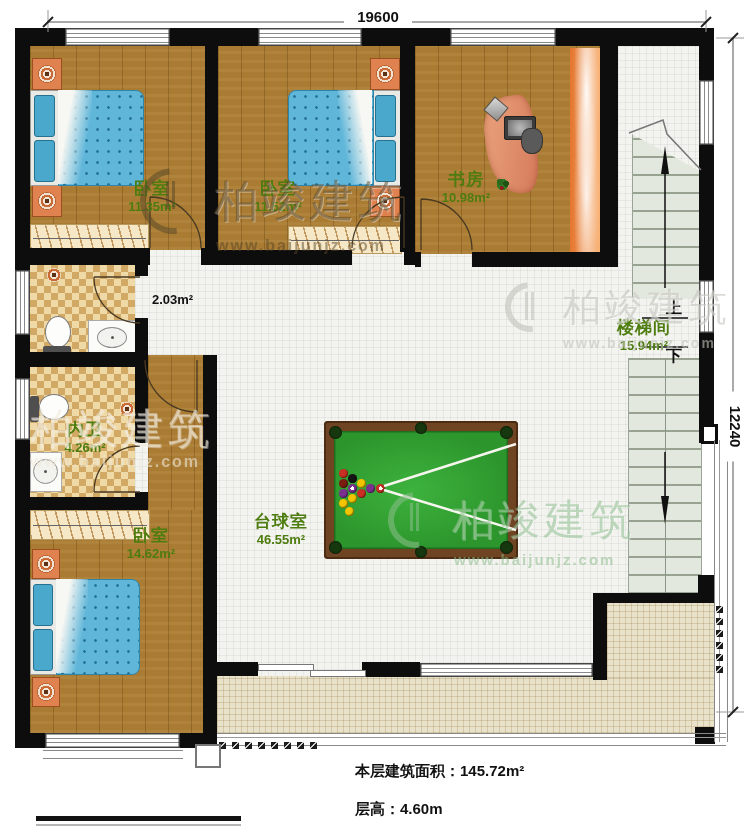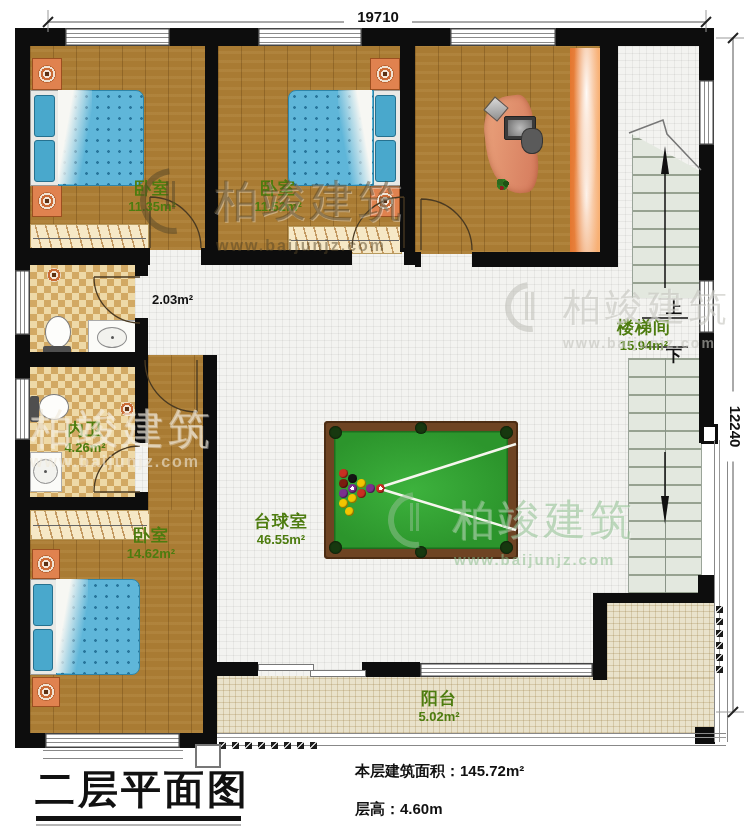--- a/index.html
+++ b/index.html
@@ -307,45 +307,45 @@
   </svg>
 
   <div class="abs rlabel" style="left:112px;top:179px;width:80px;">
     <span class="nm">卧室</span>
     <span class="ar">11.35m²</span>
   </div>
   <div class="abs rlabel" style="left:238px;top:179px;width:80px;">
     <span class="nm">卧室</span>
     <span class="ar">11.52m²</span>
   </div>
+  <div class="abs rlabel" style="left:426px;top:170px;width:80px;">
+    <span class="nm">书房</span>
+    <span class="ar">10.98m²</span>
+  </div>
   <div class="abs small-ar" style="left:152px;top:292px;">2.03m²</div>
   <div class="abs rlabel" style="left:45px;top:420px;width:80px;">
     <span class="nm">内卫</span>
     <span class="ar">4.26m²</span>
   </div>
   <div class="abs rlabel" style="left:111px;top:526px;width:80px;">
     <span class="nm">卧室</span>
     <span class="ar">14.62m²</span>
   </div>
   <div class="abs rlabel" style="left:240px;top:512px;width:82px;">
     <span class="nm">台球室</span>
     <span class="ar">46.55m²</span>
   </div>
-  <div class="abs rlabel" style="left:399px;top:689px;width:80px;">
-    <span class="nm">阳台</span>
-    <span class="ar">5.02m²</span>
-  </div>
   <div class="abs rlabel" style="left:602px;top:318px;width:84px;">
     <span class="nm">楼梯间</span>
     <span class="ar">15.94m²</span>
   </div>
   <div class="abs updown" style="left:666px;top:300px;">上</div>
   <div class="abs updown" style="left:666px;top:348px;">下</div>
 
-  <div class="abs dim" style="left:344px;top:8px;width:62px;">19710</div>
+  <div class="abs dim" style="left:344px;top:8px;width:62px;">19600</div>
   <div class="abs dim" style="left:700px;top:418px;width:64px;transform:rotate(90deg);">12240</div>
 
   <div class="abs wm" style="left:140px;top:168px;color:rgba(85,70,40,.5);">
     <div class="wm-row">
       <span class="wm-logo" style="width:66px;height:66px;"></span>
       <span class="wm-text" style="font-size:44px;">柏竣建筑</span>
     </div>
     <div class="wm-url" style="font-size:16px;margin-left:76px;">www.baijunjz.com</div>
   </div>
   <div class="abs wm" style="left:505px;top:282px;color:rgba(195,195,188,.6);">
@@ -362,19 +362,18 @@
     <div class="wm-url" style="font-size:16px;">www.baijunjz.com</div>
   </div>
   <div class="abs wm" style="left:388px;top:492px;color:rgba(140,190,140,.55);">
     <div class="wm-row">
       <span class="wm-logo" style="width:56px;height:56px;"></span>
       <span class="wm-text" style="font-size:42px;">柏竣建筑</span>
     </div>
     <div class="wm-url" style="font-size:15px;margin-left:66px;">www.baijunjz.com</div>
   </div>
 
-  <div class="abs ftitle" style="left:35px;top:768px;">二层平面图</div>
   <div class="abs" style="left:36px;top:816px;width:205px;height:5px;background:#111;"></div>
   <div class="abs" style="left:36px;top:824px;width:205px;height:2px;background:#b5b5b5;"></div>
   <div class="abs finfo" style="left:355px;top:760px;">本层建筑面积：145.72m²</div>
   <div class="abs finfo" style="left:355px;top:798px;">层高：4.60m</div>
 
 </div>
 
 </body></html>

